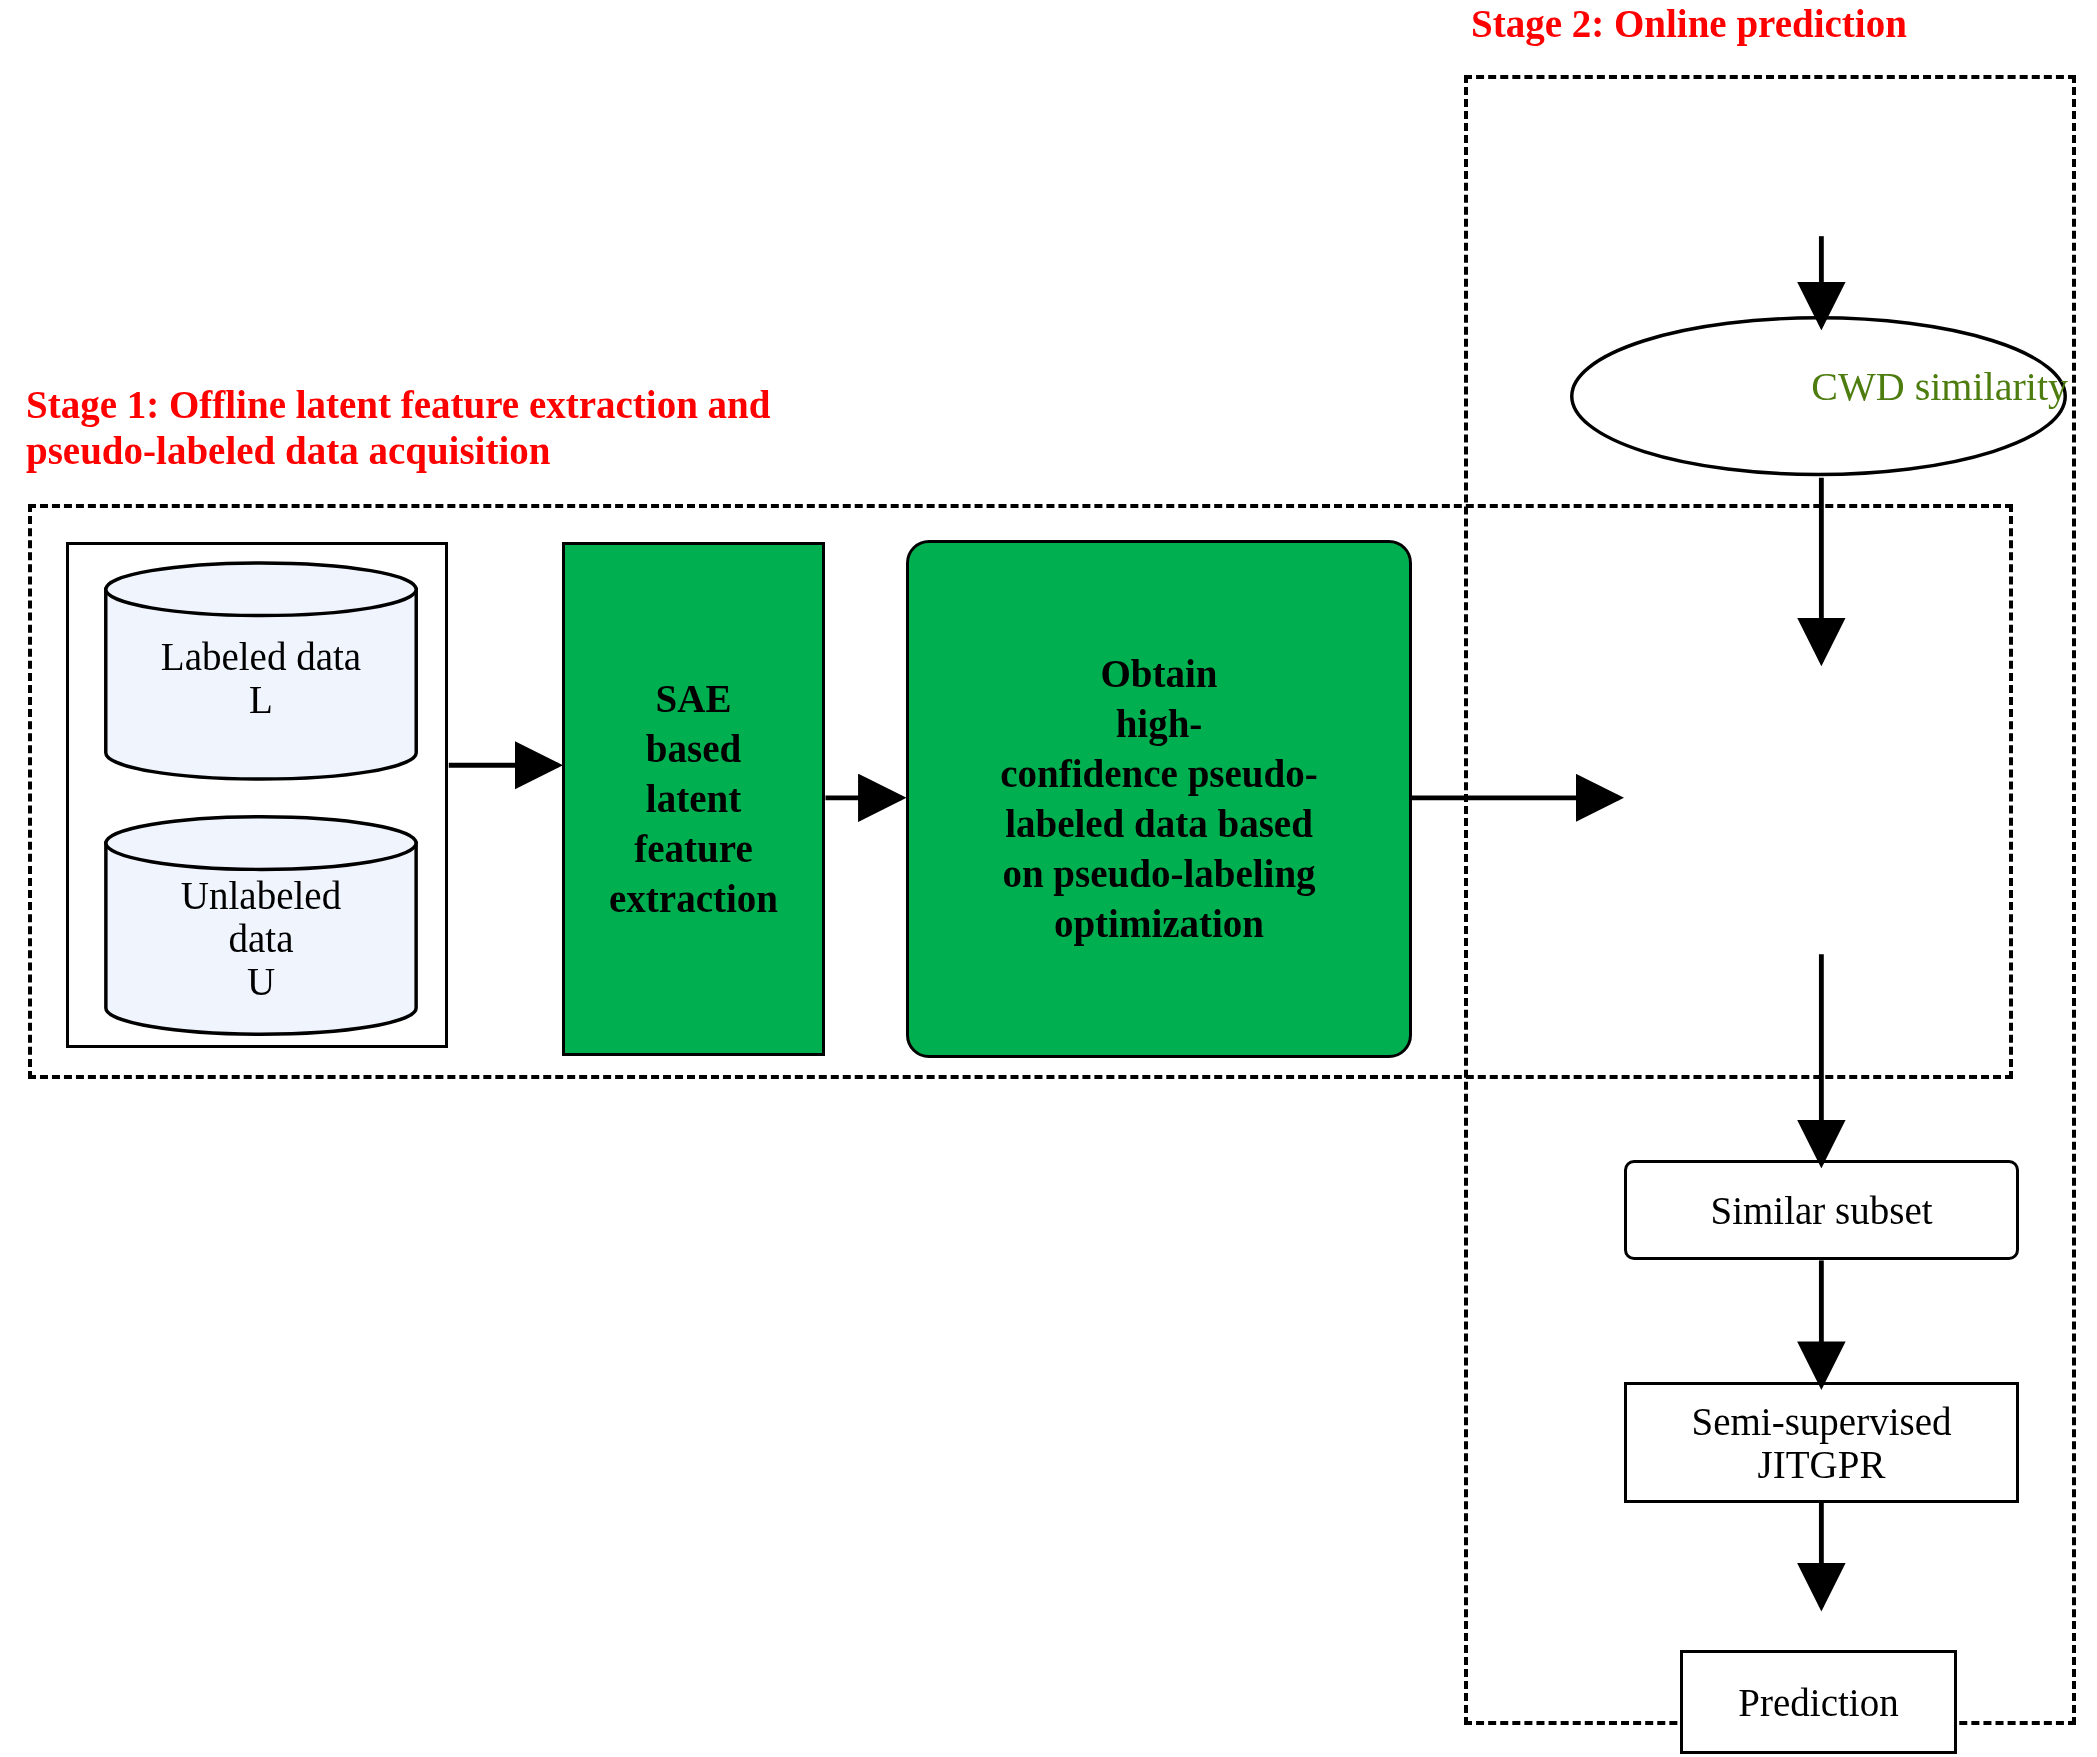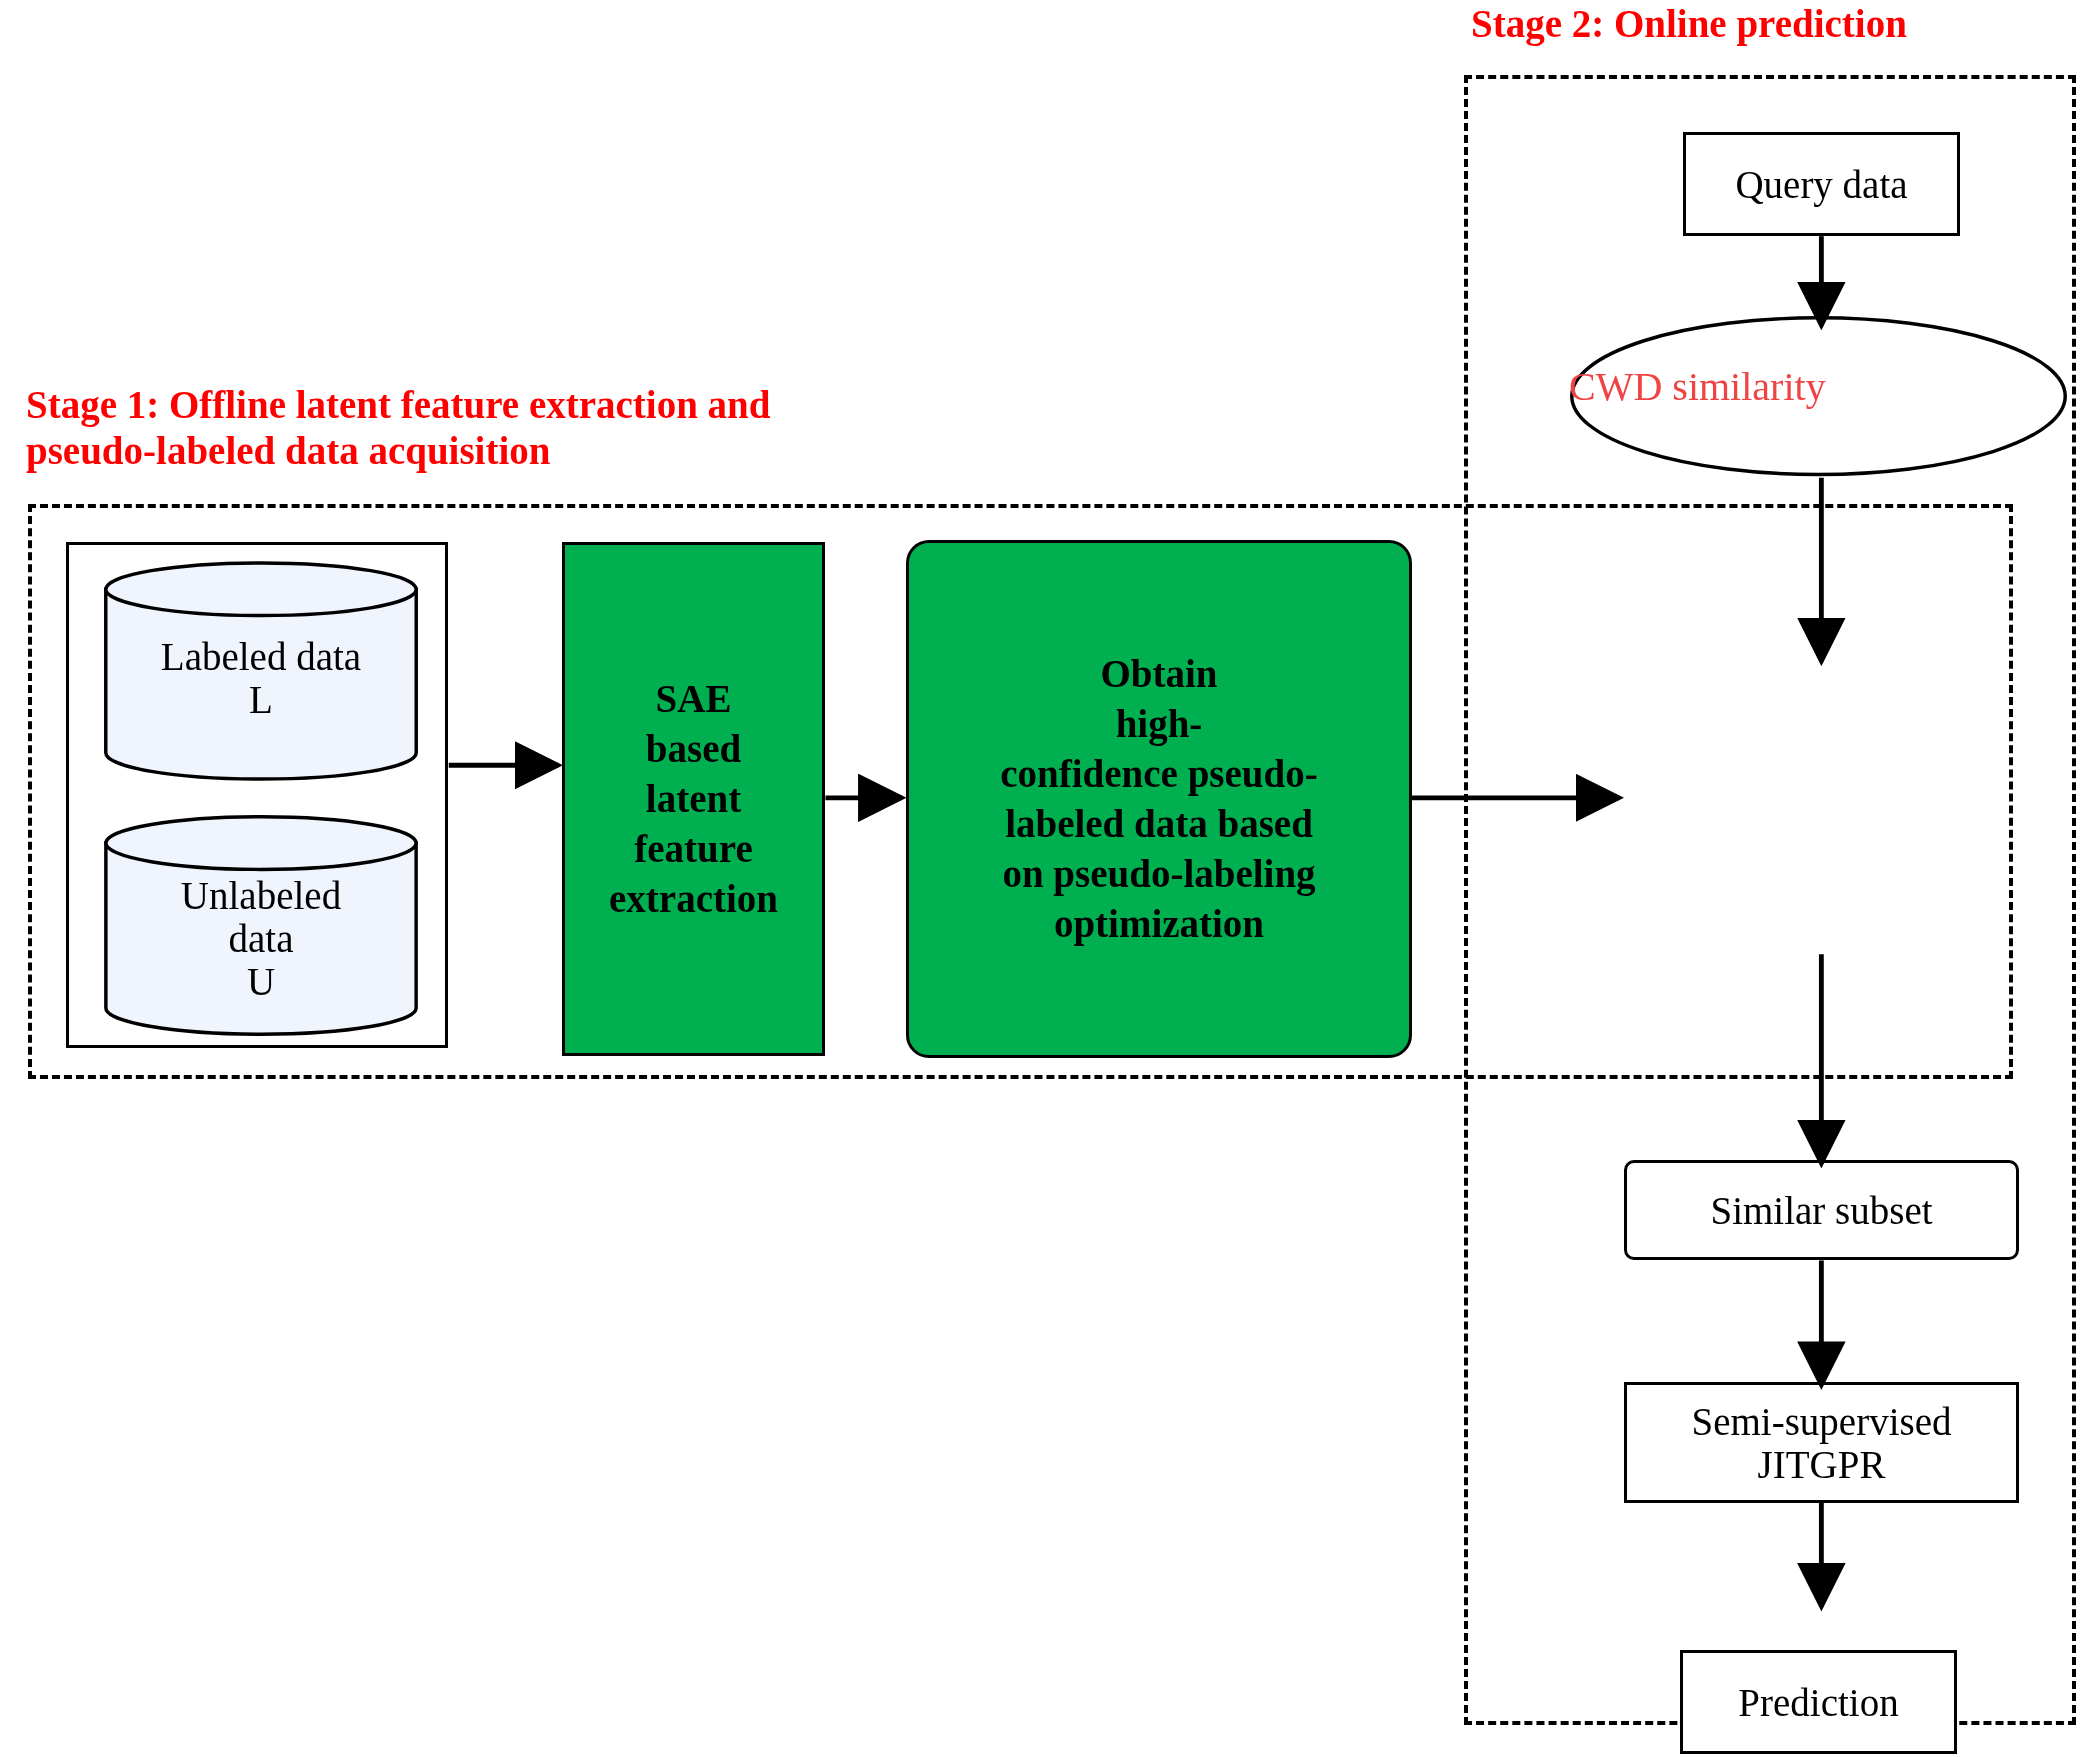--- a/index.html
+++ b/index.html
@@ -86,23 +86,23 @@
   #cyl-unlabeled{left:103px;top:814px;width:316px;height:223px;}
   #cyl-unlabeled .cyl-label{top:60px;font-size:39px;line-height:43px;}
   #cyl-expanded{left:1621px;top:644px;width:339px;height:312px;}
   #cyl-expanded .cyl-label{top:111px;font-size:39px;line-height:44px;}
 
   
   #cwd-ellipse{position:absolute;left:1569px;top:315px;width:499px;height:163px;}
   #cwd-ellipse svg{display:block;}
   #cwd-ellipse .ell-label{
     position:absolute;left:0;right:0;top:50px;
-    text-align:left;
+    text-align:right;
     font-family:"Liberation Serif", serif;
-    font-size:40px;line-height:44px;color:#ef4444;
+    font-size:40px;line-height:44px;color:#4d7c0f;
     pointer-events:none;
   }
 
   
   #arrows{position:absolute;left:0;top:0;width:2097px;height:1757px;pointer-events:none;}
 </style>
 </head>
 <body>
 
 <div id="canvas">
@@ -141,21 +141,20 @@
 feature
 extraction</div>
 
   <div class="green-box" id="obtain-box">Obtain
 high-
 confidence pseudo-
 labeled data based
 on pseudo-labeling
 optimization</div>
 
-  <div class="solid-box" id="query-box">Query data</div>
 
   <div id="cwd-ellipse">
     <svg width="499" height="163" viewBox="0 0 720 235">
       <ellipse cx="360" cy="117" rx="356" ry="113" fill="#FFFFFF" stroke="#000" stroke-width="5"></ellipse>
     </svg>
     <div class="ell-label">CWD similarity</div>
   </div>
 
 
   <div class="solid-box" id="similar-subset-box">Similar subset</div>

